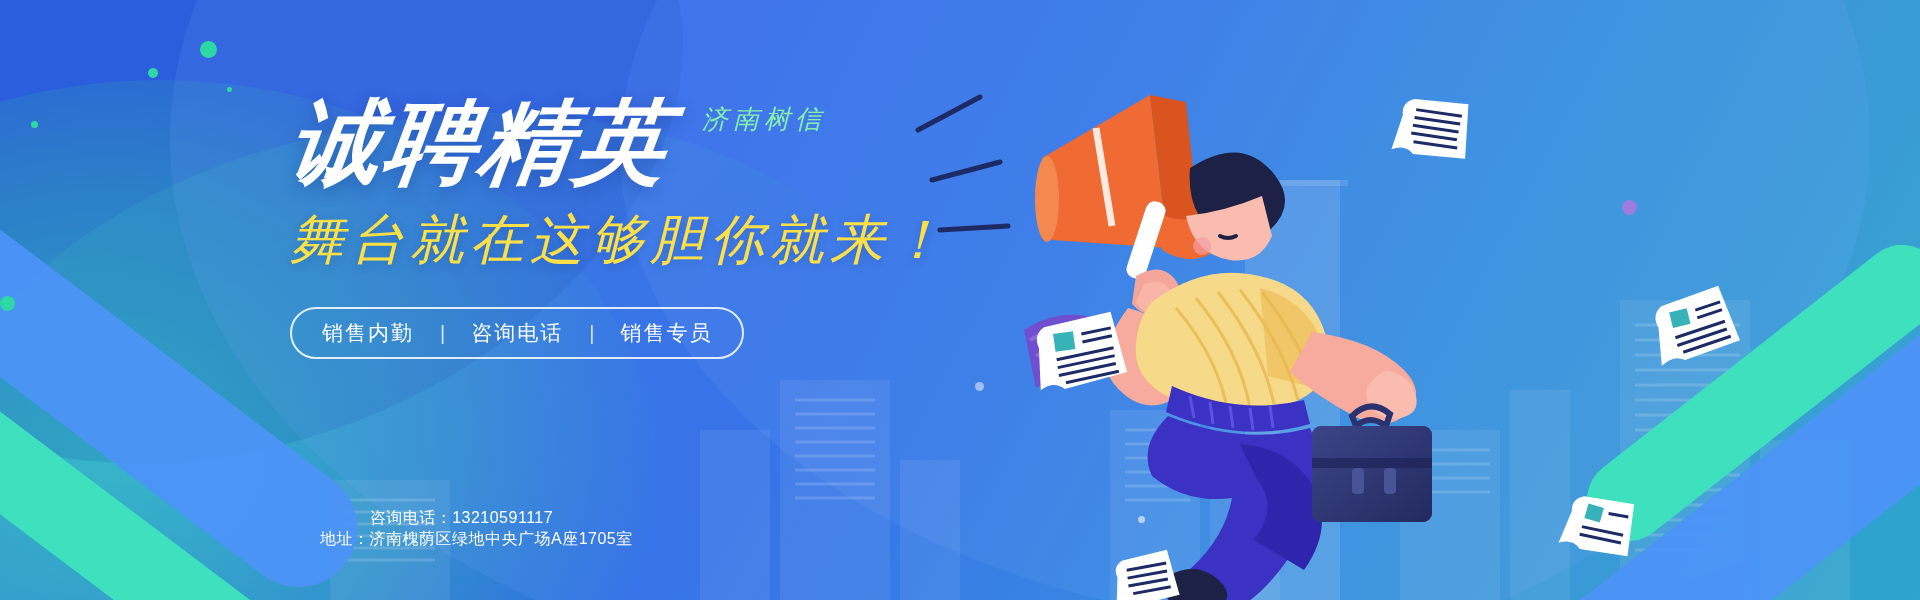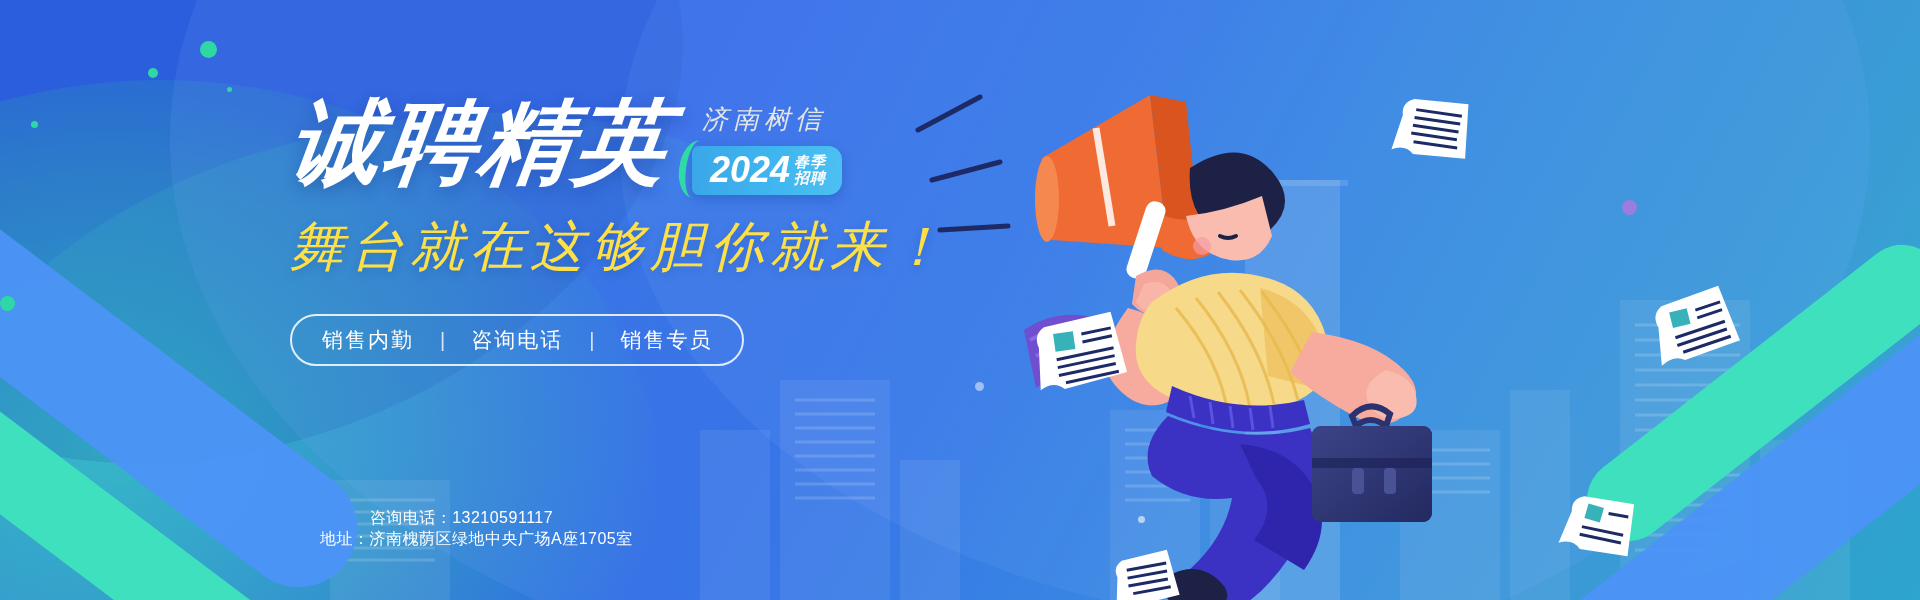--- a/index.html
+++ b/index.html
@@ -51,21 +51,21 @@
   
   .copy{position:absolute;left:290px;top:96px;width:760px;}
   .headline-row{display:flex;align-items:flex-start;}
   .headline{
     font-size:92px;font-weight:bold;color:#ffffff;letter-spacing:3px;line-height:1;
     font-style:italic;transform:skewX(-7deg);
     text-shadow:0 5px 16px rgba(10,40,120,.30);white-space:nowrap;
   }
   .brand-badge{margin-left:22px;margin-top:6px;position:relative;}
   .brand-name{
-    font-size:26px;color:#e5e5e5;letter-spacing:5px;font-style:italic;
+    font-size:26px;color:#86efac;letter-spacing:5px;font-style:italic;
     font-weight:normal;white-space:nowrap;padding-left:10px;font-family:Liberation Serif, serif;
   }
   .badge{
     position:relative;margin-top:9px;display:inline-flex;align-items:center;
     background:linear-gradient(95deg,#3aa7e8 0%,#3fb6ef 55%,#4cc0f2 100%);
     border-radius:7px 14px 14px 7px;padding:6px 16px 7px 18px;
     box-shadow:0 4px 12px rgba(10,50,130,.25);
   }
   .badge-accent{
     position:absolute;left:-13px;top:-6px;width:22px;height:58px;
@@ -331,28 +331,20 @@
           <line x1="24" y1="46" x2="62" y2="43"></line>
       </g>
     </svg>
   </div>
 
   <div class="copy">
     <div class="headline-row">
       <div class="headline">诚聘精英</div>
       <div class="brand-badge">
         <div class="brand-name">济南树信</div>
-        <div class="badge">
-          <span class="badge-accent"></span>
-          <span class="badge-year">2024</span>
-          <span class="badge-sub">
-            <span>春季</span>
-            <span>招聘</span>
-          </span>
-        </div>
       </div>
     </div>
 
     <div class="subline">舞台就在这够胆你就来！</div>
 
     <div class="tagpill">
       <span class="tag">销售内勤</span>
       <span class="sep">|</span>
       <span class="tag">咨询电话</span>
       <span class="sep">|</span>

